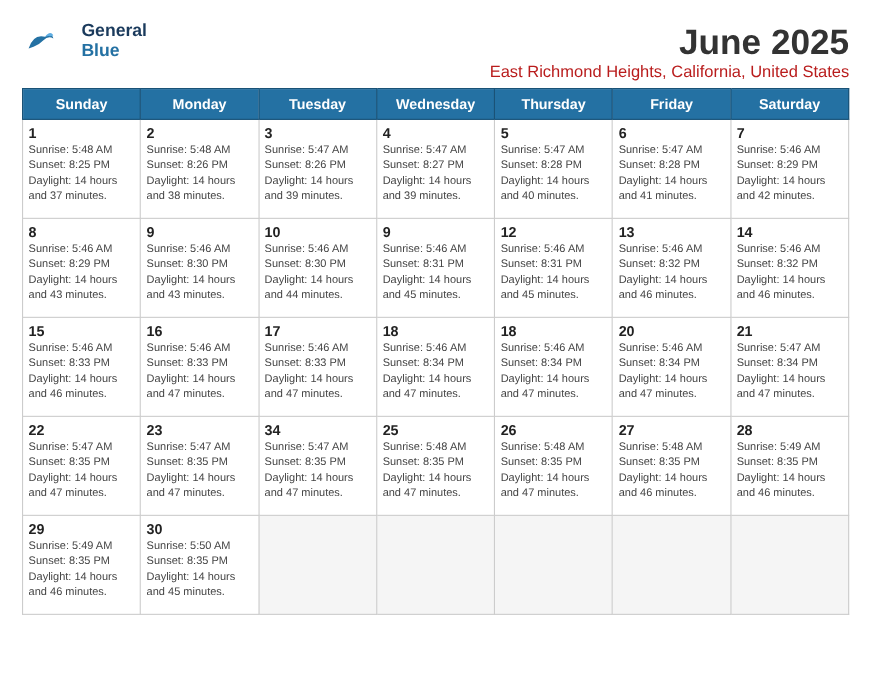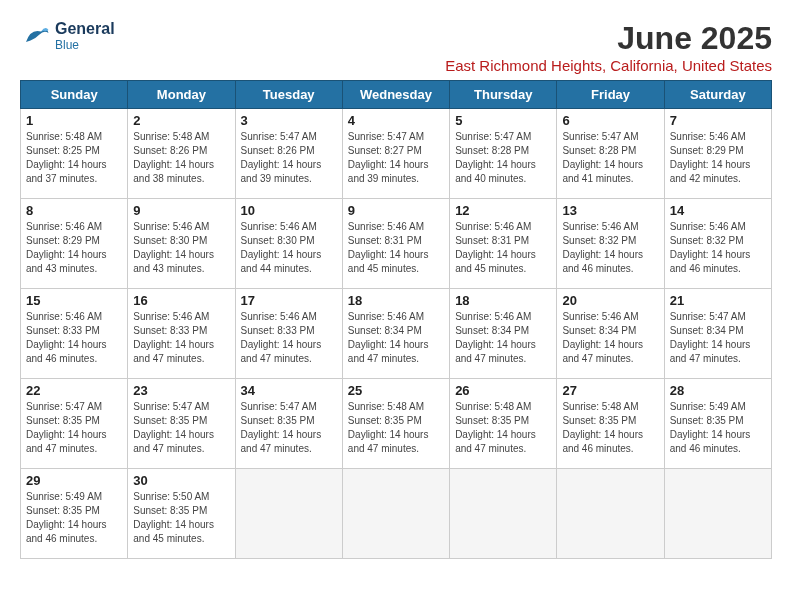--- a/index.html
+++ b/index.html
@@ -12,21 +12,21 @@
     }
     .header-area {
       display: flex;
       justify-content: space-between;
       align-items: flex-start;
       margin-bottom: 6px;
     }
     .logo {
       display: flex;
       align-items: center;
-      gap: 5px;
+      gap: 24px;
     }
     .logo-bird {
       width: 30px;
       height: 30px;
     }
     .title-area {
       text-align: right;
     }
     .month-title {
       font-size: 32px;
@@ -85,21 +85,21 @@
 <body>
 
 <div class="header-area">
   <div class="logo">
     <svg class="logo-bird" viewBox="0 0 40 40">
       <path d="M8 28 Q14 10 28 14 Q36 8 38 16 Q32 12 26 18 Q20 24 14 26 Z" fill="#2471a3"></path>
       <path d="M28 14 Q34 6 38 12 Q36 14 32 13 Z" fill="#5dade2"></path>
     </svg>
     <div>
       <div style="font-size:16px;font-weight:bold;color:#1a3a5c;">General</div>
-      <div style="font-size:12px;font-weight:normal;color:#2471a3;">Blue</div>
+      <div style="font-size:16px;font-weight:bold;color:#2471a3;">Blue</div>
     </div>
   </div>
   <div class="title-area">
     <div class="month-title">June 2025</div>
     <div class="location-title">East Richmond Heights, California, United States</div>
   </div>
 </div>
 
 <table class="calendar">
   <thead>

